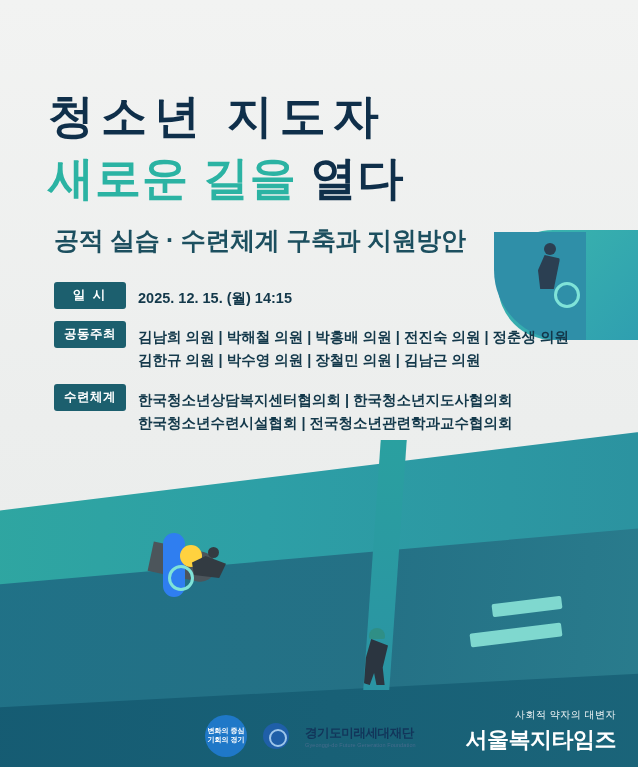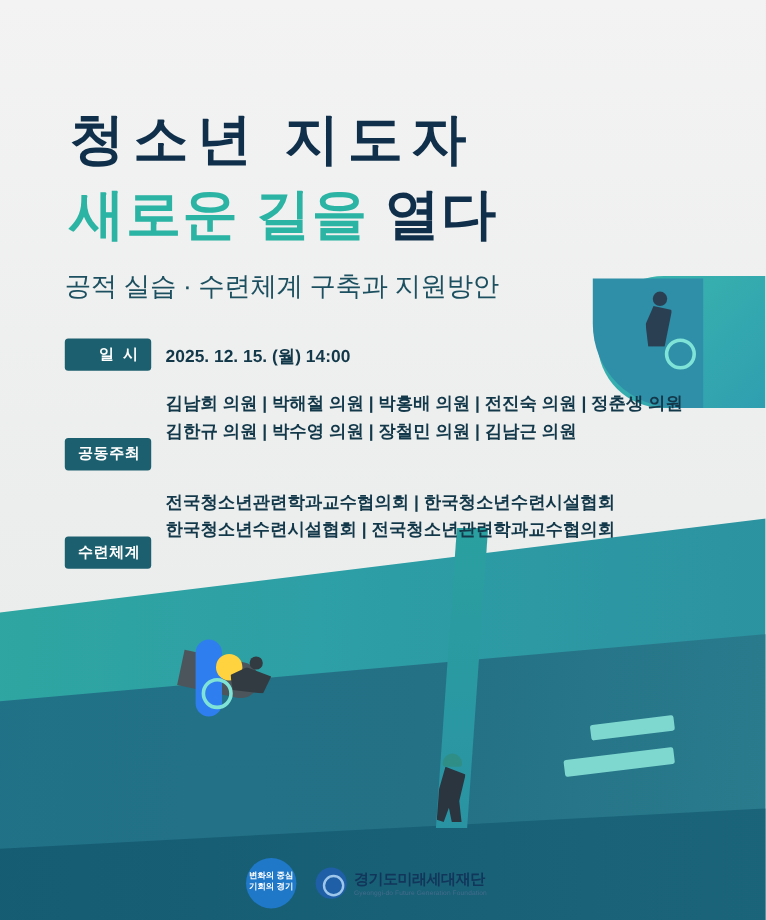--- a/index.html
+++ b/index.html
@@ -129,58 +129,58 @@
   .fig-bottom { left: 360px; top: 628px; }
   .fig-bottom .hat { position:absolute; left: 9px; top: 0; width: 16px; height: 11px;
       background:#2f8f86; border-radius: 8px 8px 2px 2px; }
   .fig-bottom .fig-body { left: 4px; top: 11px; width: 24px; height: 46px; background:#2b3540;
       clip-path: polygon(30% 0, 100% 14%, 78% 62%, 86% 100%, 52% 100%, 42% 74%, 24% 100%, 0 96%, 8% 40%); }
 
   
   .content { position: absolute; left: 0; top: 0; width: 638px; }
 
   .headline {
-    position: absolute; left: 58px; top: 86px;
+    position: absolute; left: 48px; top: 86px;
     font-size: 46px; font-weight: 700; letter-spacing: 1px;
     color: #0f2f4a; line-height: 1.34;
   }
   .headline .l1 { letter-spacing: 7px; }
   .headline .l2 { display: block; text-align: right; }
   .headline .accent { color: #2bb3a3; }
 
   .subhead {
     position: absolute; left: 54px; top: 224px;
-    font-size: 22px; font-weight: 400; color: #1c4f5f; letter-spacing: -.3px;
+    font-size: 25px; font-weight: 700; color: #1c4f5f; letter-spacing: -.3px;
   }
 
   .info { position: absolute; left: 54px; top: 282px; width: 520px; }
   .row { display: flex; align-items: flex-start; margin-bottom: 11px; }
   .tag {
     flex: 0 0 auto; min-width: 72px;
     background: #1c5f6e; color: #ffffff;
     font-size: 12.5px; font-weight: 700;
     padding: 5px 9px; border-radius: 3px;
-    text-align: right; letter-spacing: 2px;
+    text-align: center; letter-spacing: 2px;
     margin-right: 12px;
   }
-  .tag.wide { letter-spacing: .5px; margin-top: 44px; }
+  .tag.wide { letter-spacing: .5px; }
   .val { font-size: 14.5px; color: #13384a; font-weight: 700; padding-top: 5px; line-height: 1.6; }
   .val .line { display: block; }
 
   
   .footer { position: absolute; left: 0; bottom: 0; width: 638px; height: 60px; }
   .logo-group { position: absolute; left: 205px; bottom: 10px; display: flex; align-items: center; gap: 16px; }
   .logo-circ {
     width: 42px; height: 42px; border-radius: 50%;
     background: #1f78c8; color: #fff;
     font-size: 7px; font-weight: 700; line-height: 1.25;
     display: flex; flex-direction: column; align-items: center; justify-content: center;
     text-align: center;
   }
-  .logo-gg { display: flex; align-items: center; gap: 6px; }
+  .logo-gg { display: flex; align-items: center; gap: 16px; }
   .gg-mark {
     width: 26px; height: 26px; border-radius: 50%;
     background: #1f5fa8; position: relative;
   }
   .gg-mark::after {
     content: ""; position: absolute; left: 6px; top: 6px;
     width: 14px; height: 14px; border: 2px solid #9ec6ea; border-radius: 50%;
   }
   .gg-text { color: #12355a; }
   .gg-text .t1 { font-size: 12.5px; font-weight: 700; letter-spacing: -.4px; }
@@ -231,36 +231,36 @@
         <span class="accent">새로운 길을</span><span> 열다</span>
       </span>
     </div>
 
     <div class="subhead">공적 실습 · 수련체계 구축과 지원방안</div>
 
     <div class="info">
 
       <div class="row">
         <div class="tag">일 시</div>
-        <div class="val">2025. 12. 15. (월) 14:00</div>
+        <div class="val">2025. 12. 15. (월) 14:15</div>
       </div>
 
 
       <div class="row">
         <div class="tag wide">공동주최</div>
         <div class="val">
           <span class="line">김남희 의원 | 박해철 의원 | 박홍배 의원 | 전진숙 의원 | 정춘생 의원</span>
           <span class="line">김한규 의원 | 박수영 의원 | 장철민 의원 | 김남근 의원</span>
         </div>
       </div>
 
       <div class="row">
         <div class="tag wide">수련체계</div>
         <div class="val">
-          <span class="line">전국청소년관련학과교수협의회 | 한국청소년수련시설협회</span>
+          <span class="line">한국청소년상담복지센터협의회 | 한국청소년지도사협의회</span>
           <span class="line">한국청소년수련시설협회 | 전국청소년관련학과교수협의회</span>
         </div>
       </div>
 
     </div>
   </div>
 
   <div class="footer">
     <div class="logo-group">
       <div class="logo-circ">
@@ -269,15 +269,19 @@
       </div>
       <div class="logo-gg">
         <span class="gg-mark"></span>
         <span class="gg-text">
           <span class="t1" style="display:block">경기도미래세대재단</span>
           <span class="t2" style="display:block">Gyeonggi-do Future Generation Foundation</span>
         </span>
       </div>
     </div>
 
+    <div class="brand">
+      <div class="tagline">사회적 약자의 대변자</div>
+      <div class="name">서울복지타임즈</div>
+    </div>
   </div>
 
 </div>
 
 </body></html>

